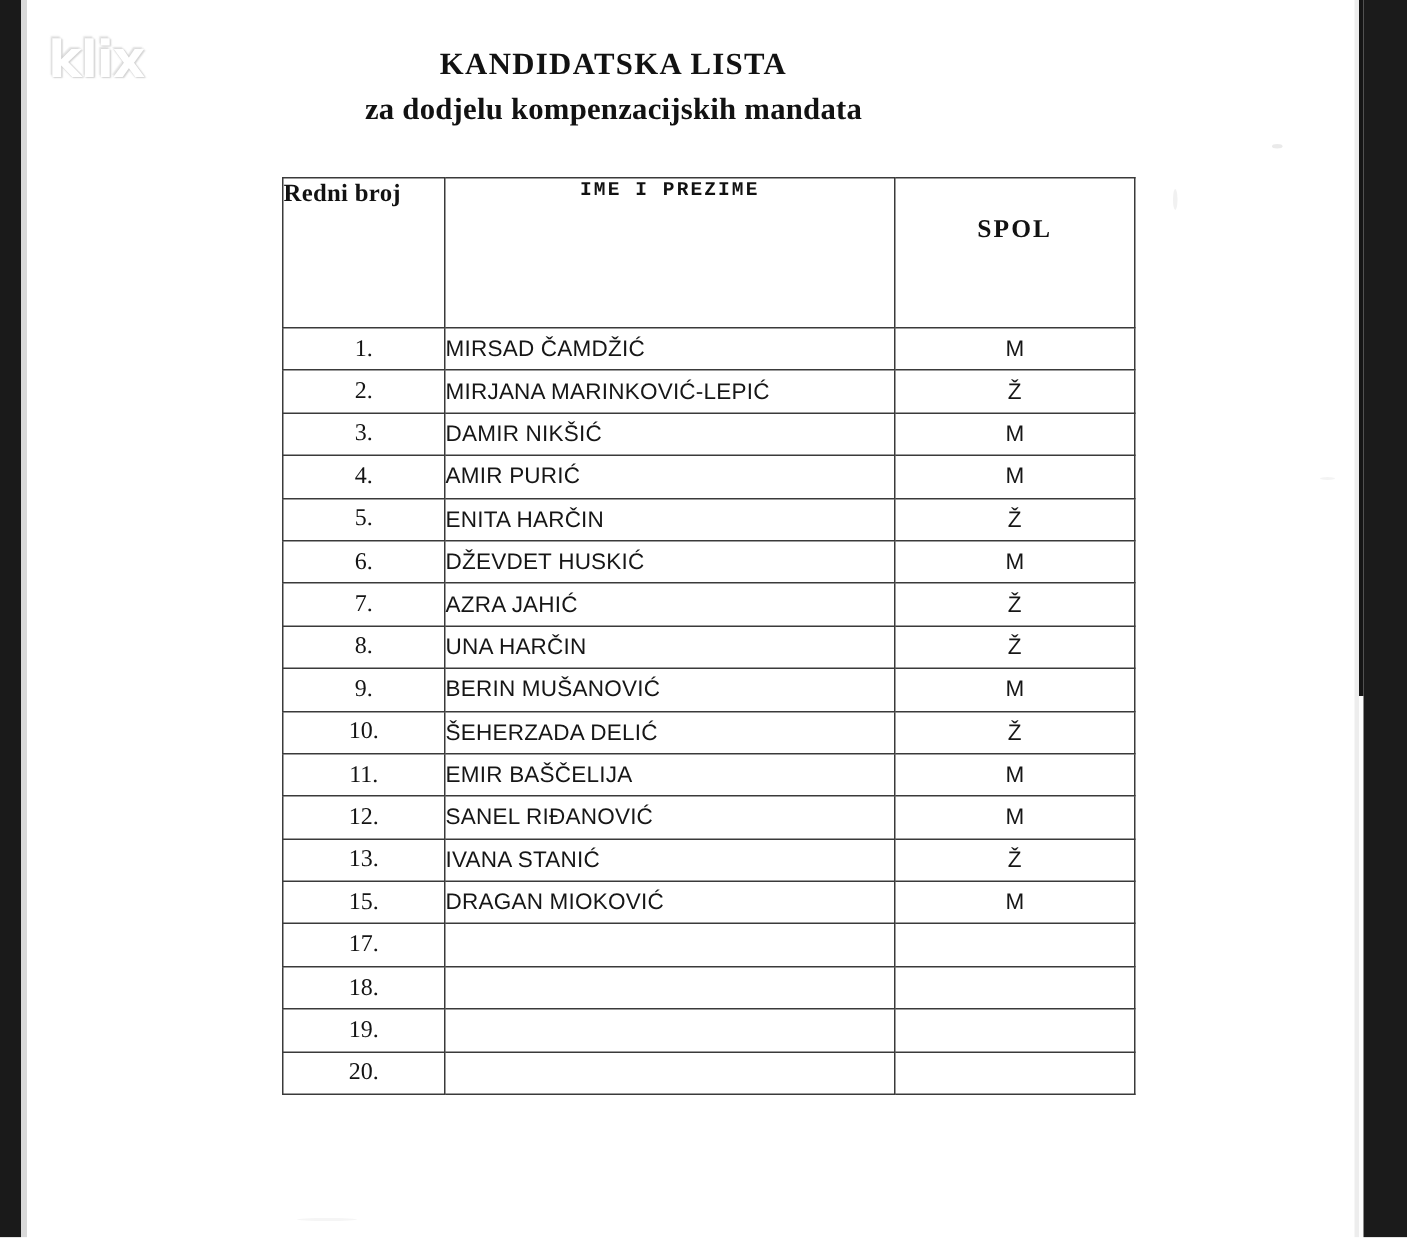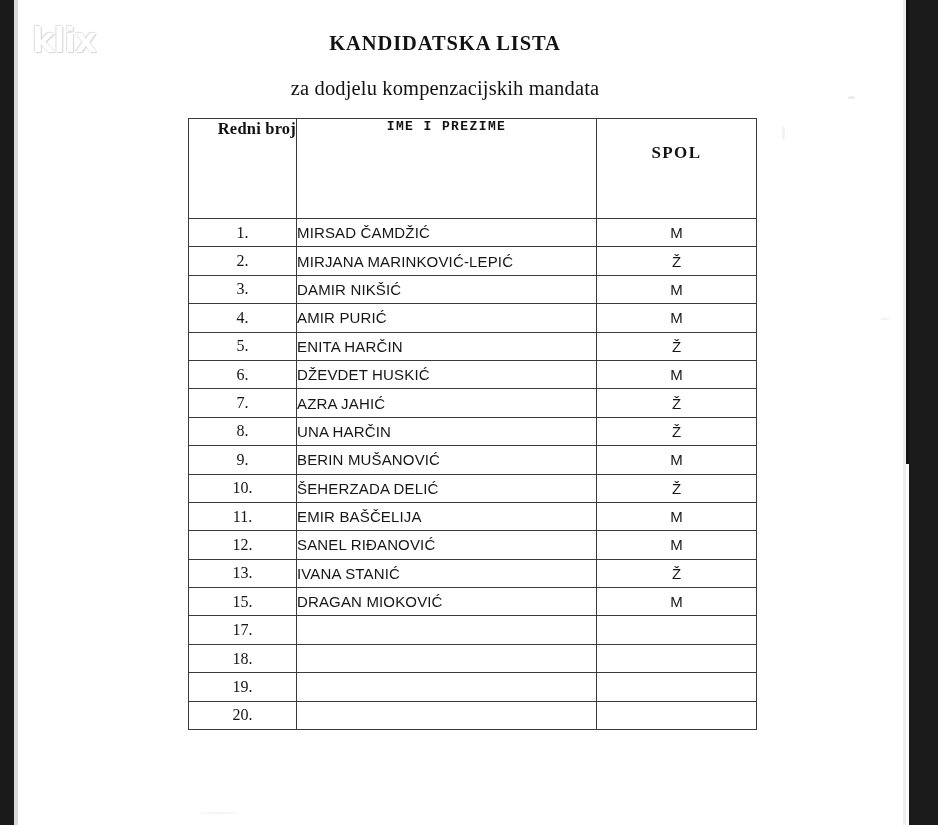--- a/index.html
+++ b/index.html
@@ -85,34 +85,33 @@
   .speck.s4 { left: 180px; top: 812px; width: 40px; height: 2px; opacity: .25; }
 
   
   .title-block {
     position: absolute;
     left: 0; top: 30px;
     width: 782px;
     text-align: center;
     font-family: "Liberation Serif", serif;
     color: #121212;
-    padding-left: 36px;
   }
   .title-line-1 {
     font-size: 20.5px;
     font-weight: 700;
     letter-spacing: 0.9px;
     line-height: 1.28;
   }
   .title-line-2 {
     font-size: 20.5px;
-    font-weight: 400;
+    font-weight: 700;
     letter-spacing: 0.15px;
     line-height: 1.28;
-    margin-top: 19px;
+    margin-top: 4px;
   }
 
   
   .table-wrap {
     position: absolute;
     left: 170px;
     top: 118px;
     width: 568px;
   }
   table.candidate-table {
@@ -132,21 +131,21 @@
   thead th {
     height: 99px;
     vertical-align: top;
     font-family: "Liberation Serif", serif;
     font-weight: 700;
     color: #121212;
   }
   th.head-inner {
     padding-top: 26px;
   }
-  .th-num  { font-size: 16.5px; letter-spacing: 0.2px; text-align: right; }
+  .th-num  { font-size: 16.5px; letter-spacing: 0.2px; text-align: left; }
   .th-name { font-size: 13px; letter-spacing: 1.4px; text-align: center; font-family: Liberation Mono, monospace; }
   .th-sex  { font-size: 17px;   letter-spacing: 1.4px; text-align: center; margin-top: 24px; }
 
   tbody tr { height: 28.4px; }
   td.cell-num {
     text-align: center;
     font-family: "Liberation Serif", serif;
     font-size: 16px;
     color: #141414;
     padding-bottom: 1px;

